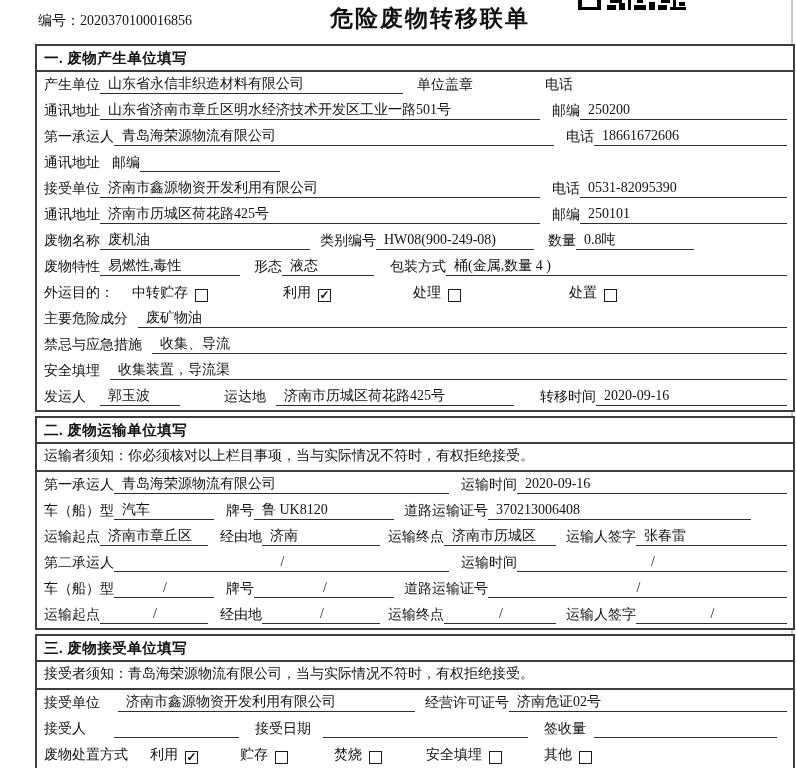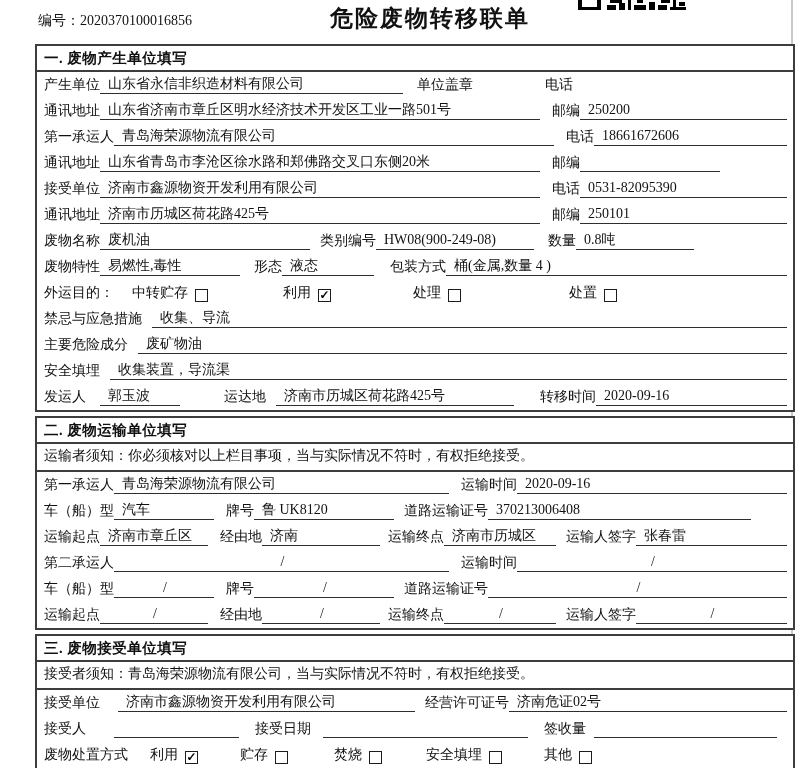--- a/index.html
+++ b/index.html
@@ -128,21 +128,20 @@
 
     <div class="row">
       <span class="lbl">第一承运人</span>
       <span class="val" style="width:440px">青岛海荣源物流有限公司</span>
       <span class="lbl" style="margin-left:12px">电话</span>
       <span class="val grow">18661672606</span>
     </div>
 
     <div class="row">
       <span class="lbl">通讯地址</span>
-      <span class="val" style="width:440px">山东省青岛市李沧区徐水路和郑佛路交叉口东侧20米</span>
       <span class="lbl" style="margin-left:12px">邮编</span>
       <span class="val" style="width:140px"></span>
     </div>
 
     <div class="row">
       <span class="lbl">接受单位</span>
       <span class="val" style="width:440px">济南市鑫源物资开发利用有限公司</span>
       <span class="lbl" style="margin-left:12px">电话</span>
       <span class="val grow">0531-82095390</span>
     </div>
@@ -186,27 +185,27 @@
         <span>处理</span>
         <span class="cb"></span>
       </span>
       <span class="opt" style="margin-left:108px">
         <span>处置</span>
         <span class="cb"></span>
       </span>
     </div>
 
     <div class="row">
+      <span class="lbl">主要危险成分</span>
+      <span class="val grow" style="margin-left:10px">废矿物油</span>
+    </div>
+
+    <div class="row">
       <span class="lbl">禁忌与应急措施</span>
       <span class="val grow" style="margin-left:10px">收集、导流</span>
-    </div>
-
-    <div class="row">
-      <span class="lbl">主要危险成分</span>
-      <span class="val grow" style="margin-left:10px">废矿物油</span>
     </div>
 
     <div class="row">
       <span class="lbl">安全填埋</span>
       <span class="val grow" style="margin-left:10px">收集装置，导流渠</span>
     </div>
 
     <div class="row">
       <span class="lbl">发运人</span>
       <span class="val" style="width:80px;margin-left:14px">郭玉波</span>

